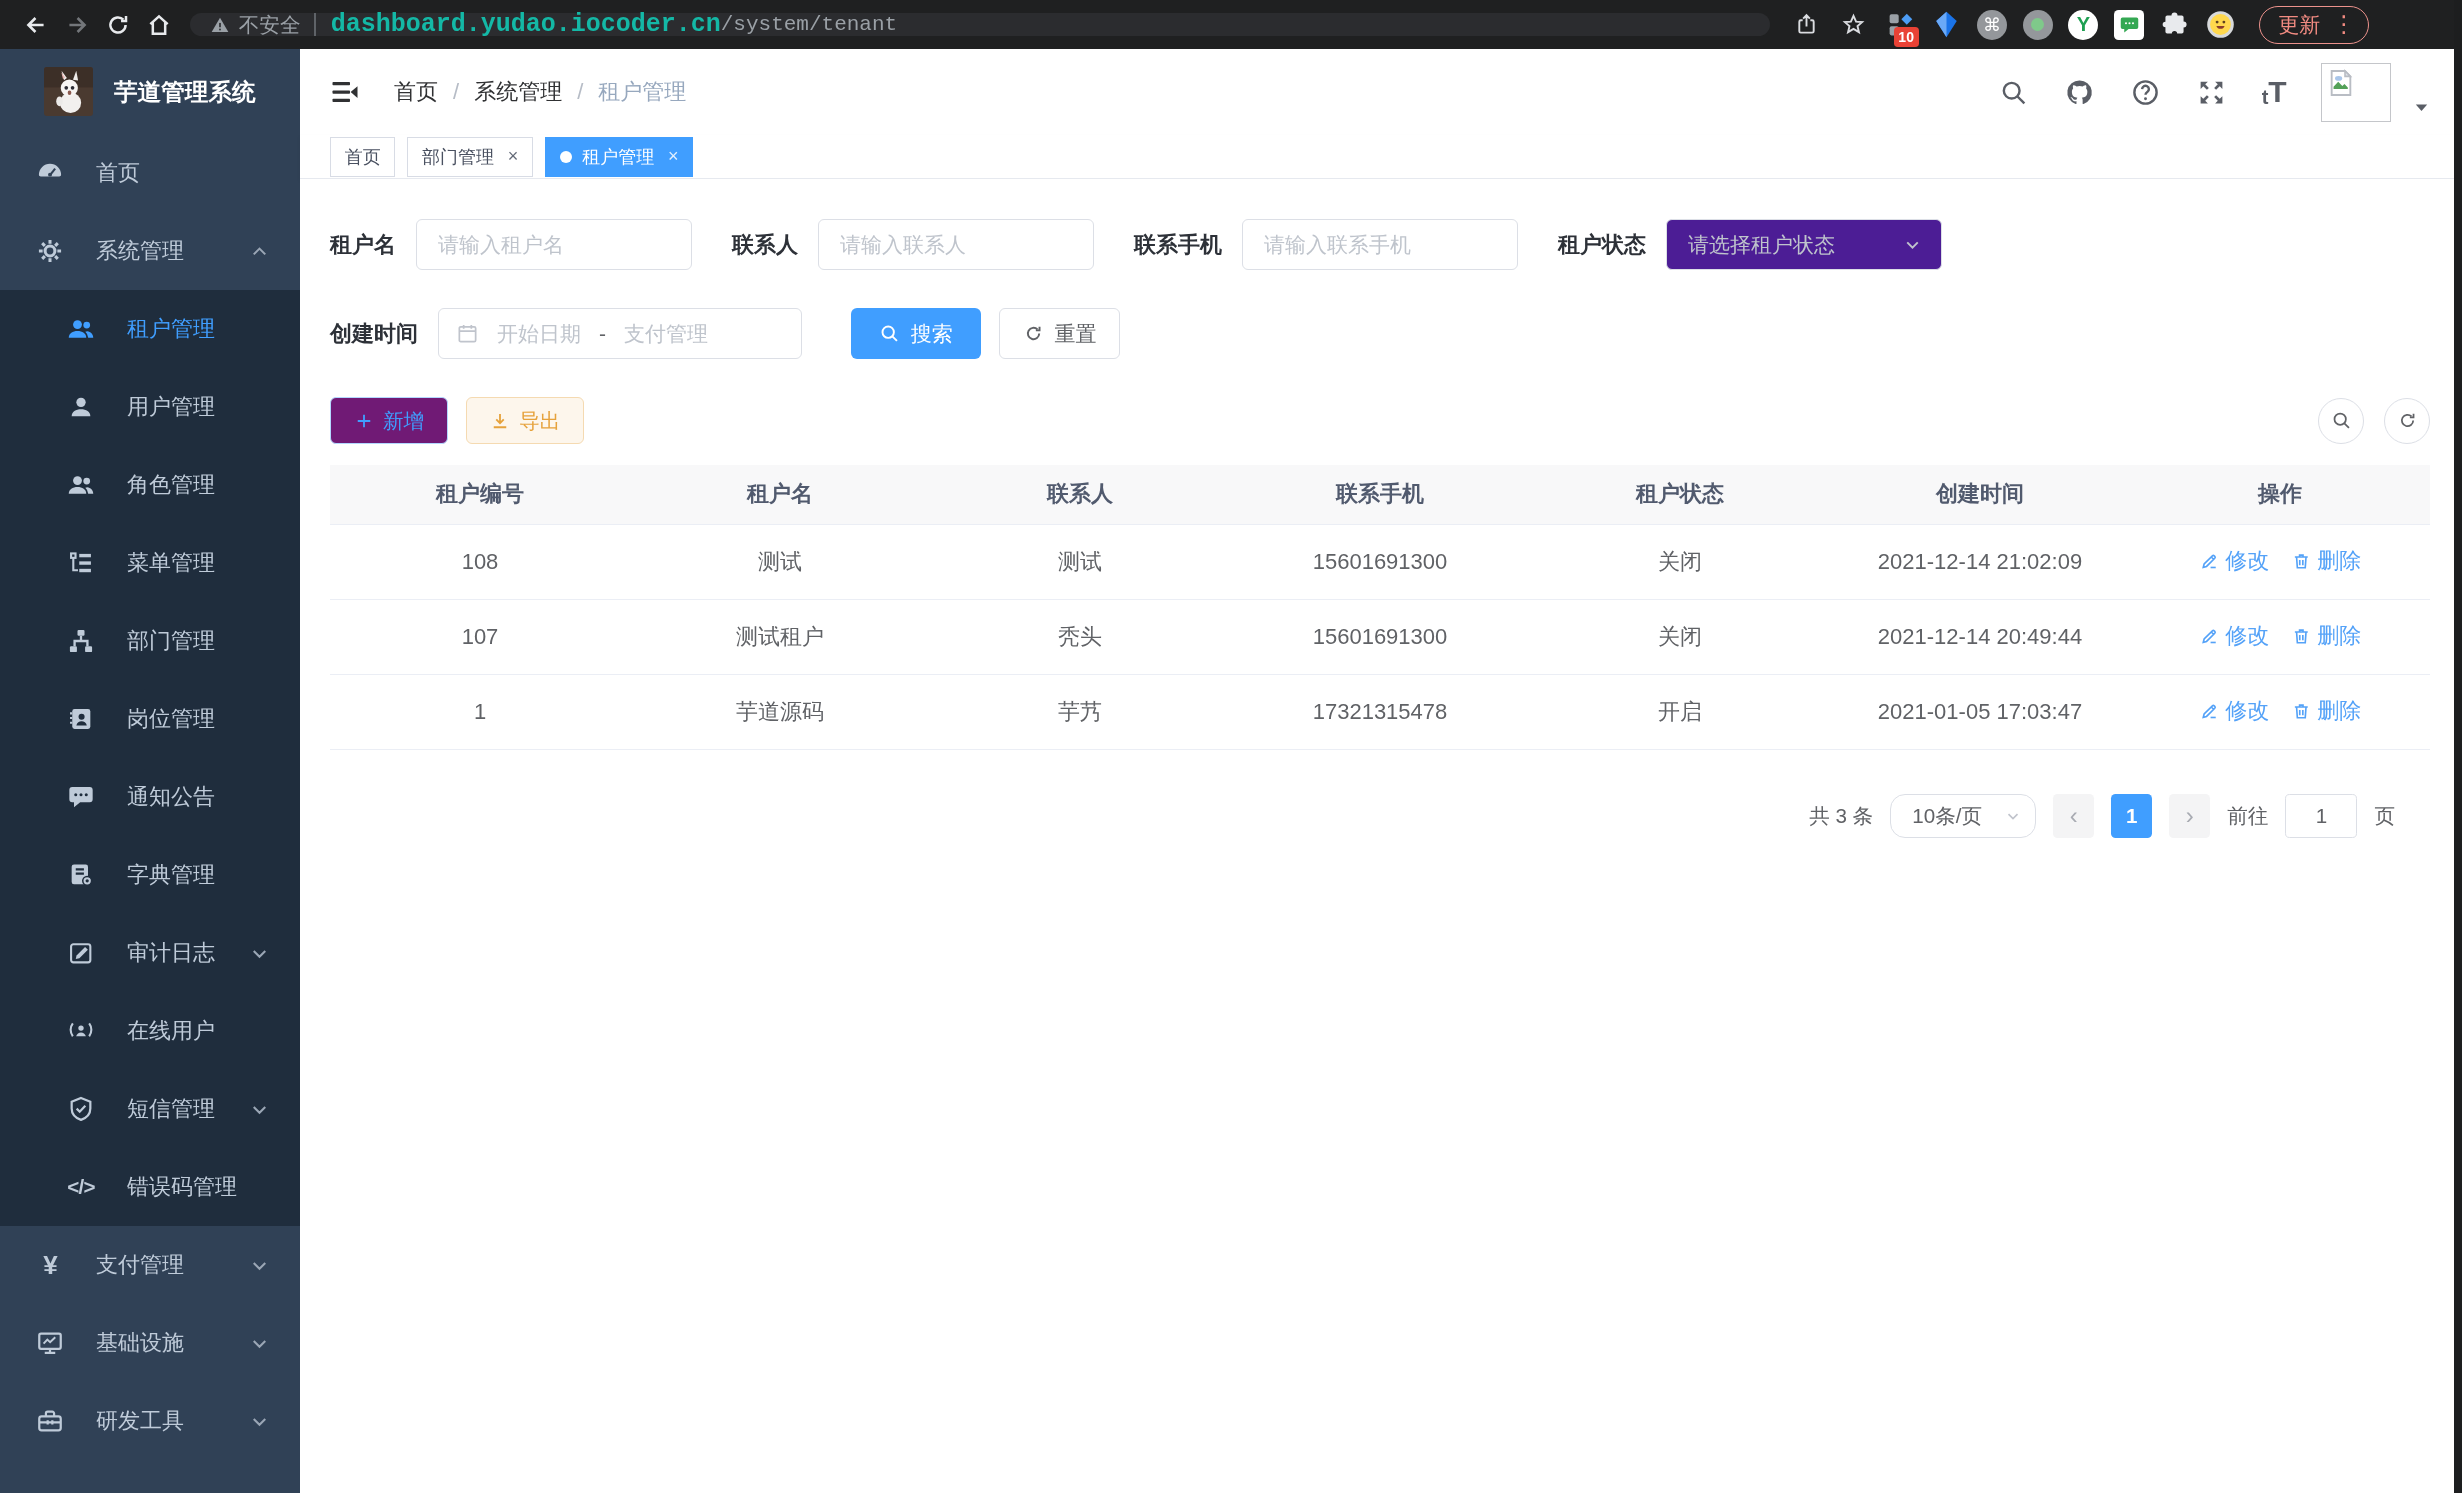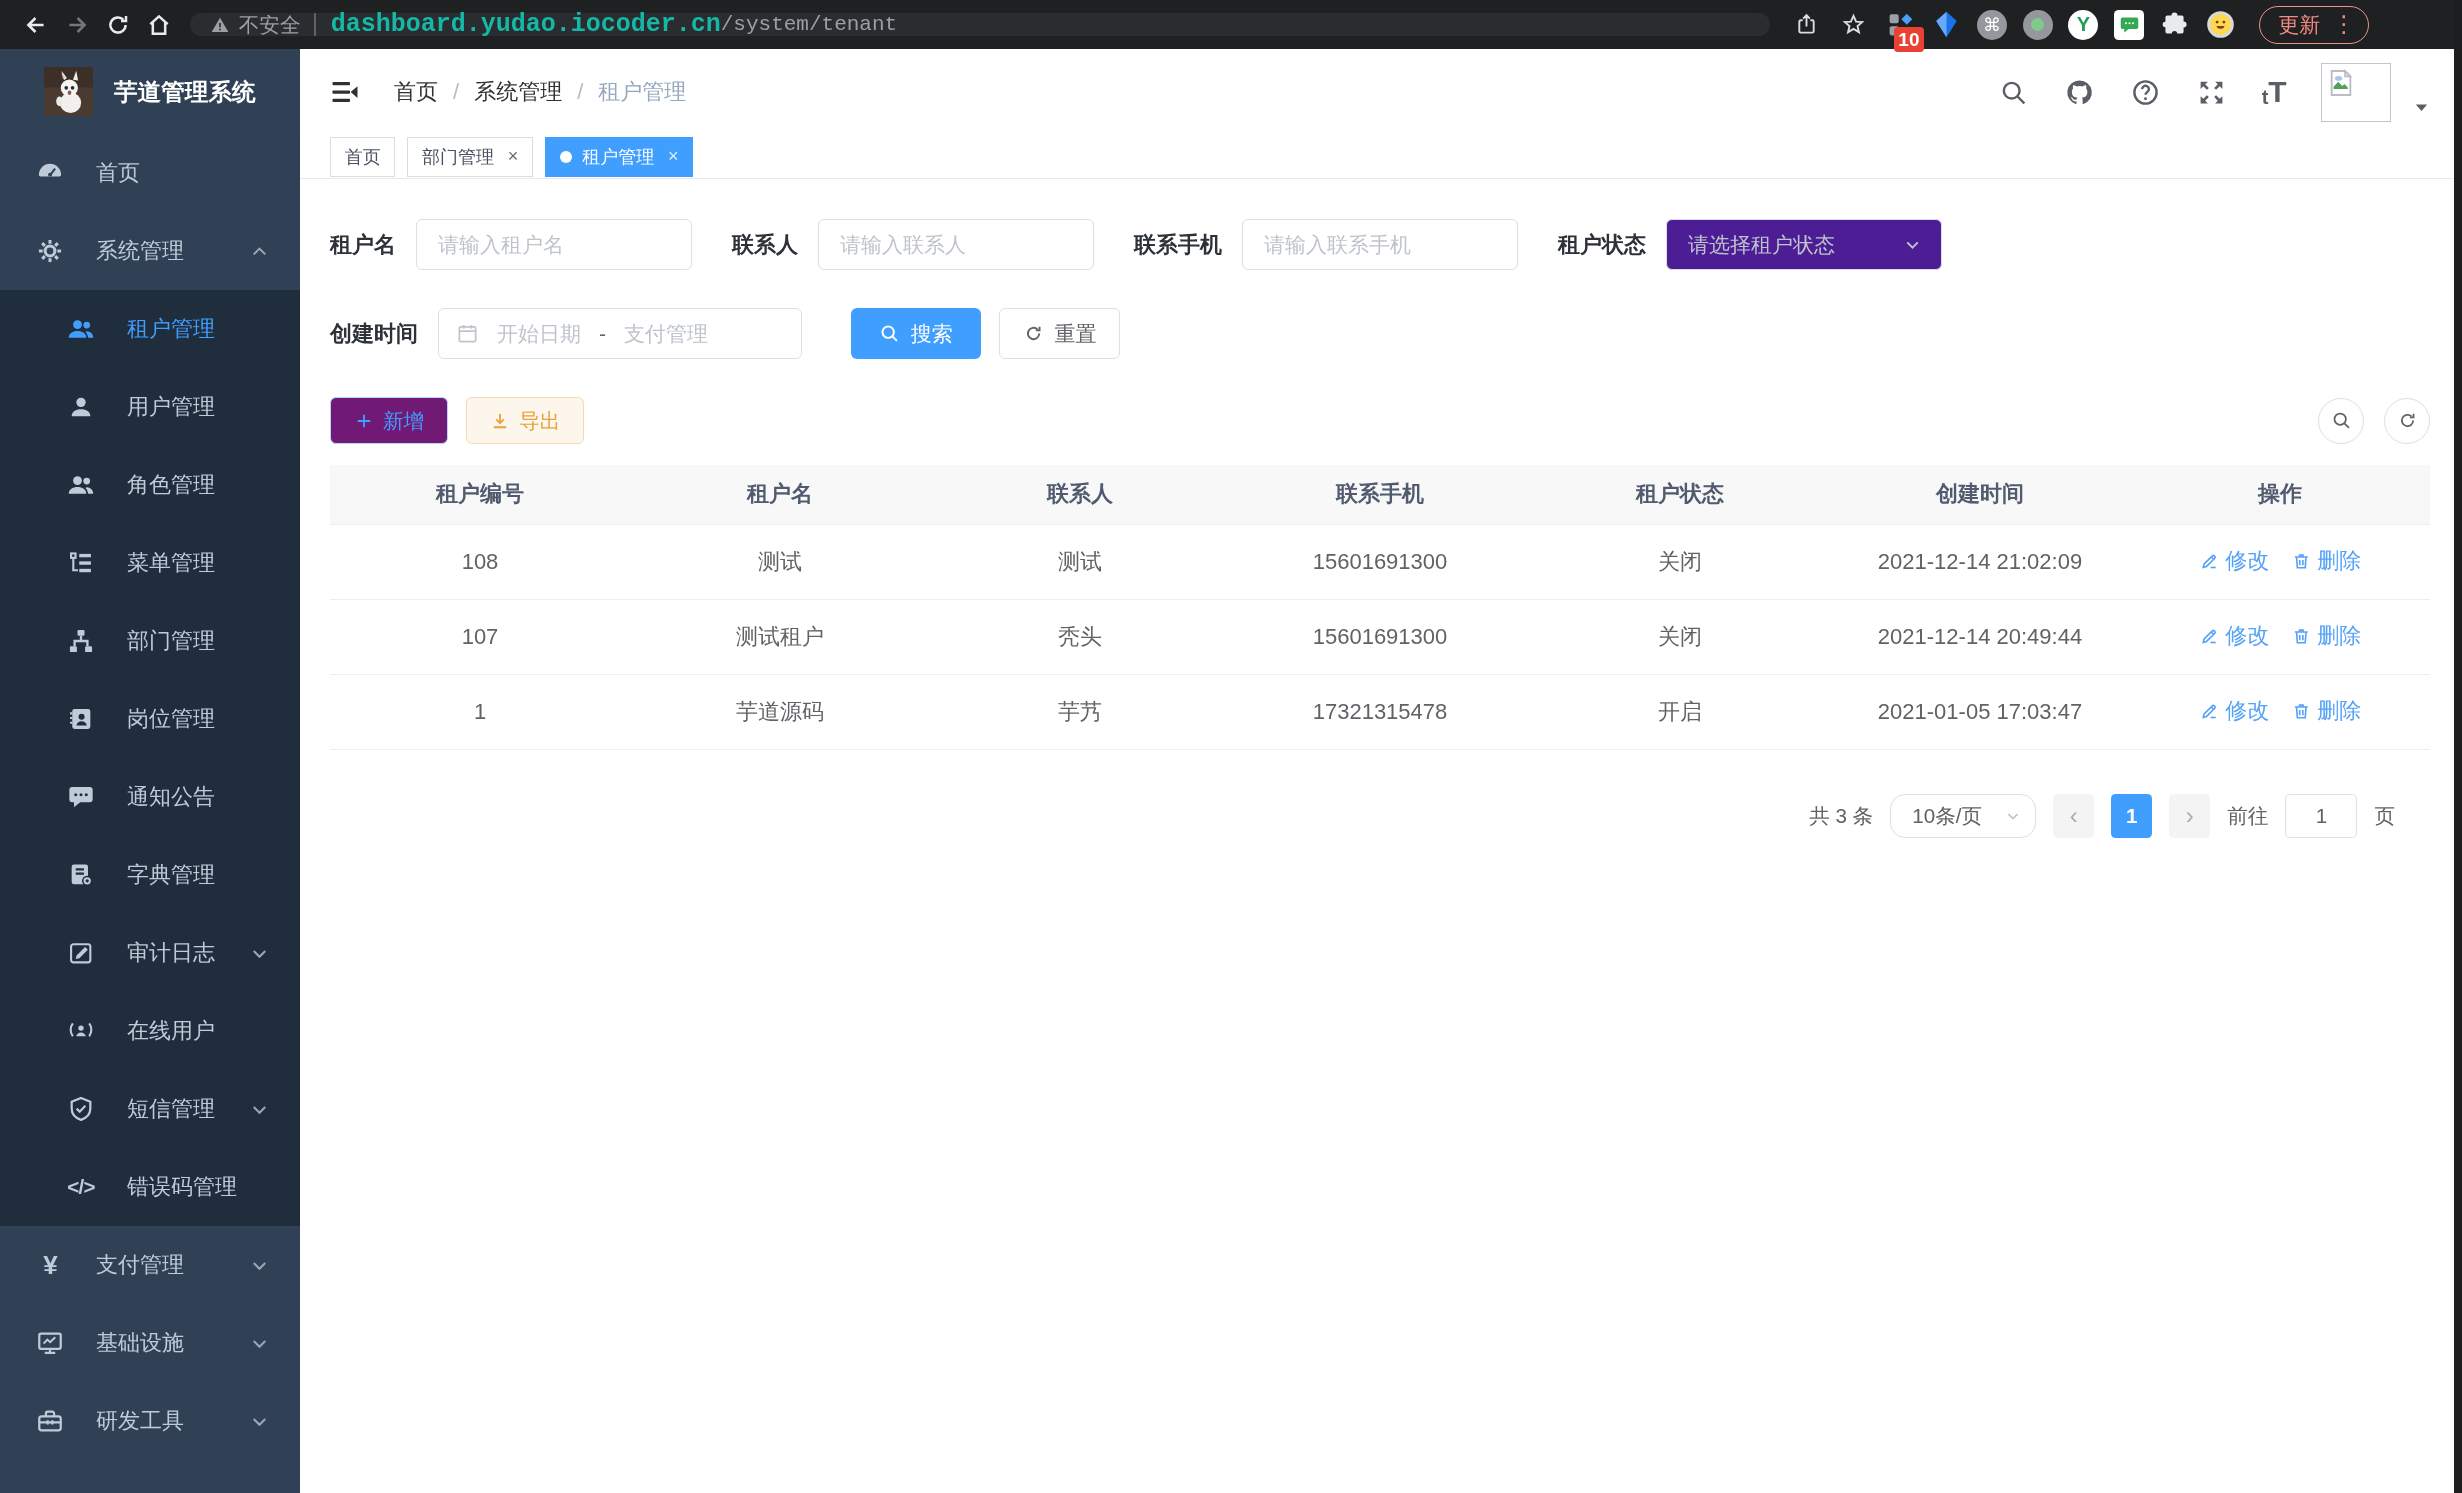--- a/index.html
+++ b/index.html
@@ -14,21 +14,21 @@
   .warn-icon svg { width:20px; height:20px; color:#9aa0a6; display:block; }
   .security-label { color:#9aa0a6; font-size:20.6px; margin:0 13.7px 0 9px; }
   .url-sep { width:1.5px; height:23px; background:#5f6368; margin-right:15px; }
   .url-host { color:#14b8a6; font-size:25px; font-weight:600; }
   .url-path { color:#9aa0a6; font-size:21px; }
   .chrome-actions { display:flex; align-items:center; margin-left:18px; gap:10.7px; }
   .chrome-actions .act { width:37px; height:37px; display:flex; align-items:center; justify-content:center; color:#dadce0; }
   .chrome-actions .act svg { width:23px; height:23px; }
   .ext { width:35px; height:35px; display:flex; align-items:center; justify-content:center; position:relative; flex:0 0 auto; }
   .ext svg { width:29px; height:29px; display:block; }
-  .ext .badge { position:absolute; left:10.7px; top:20px; background:#e94235; color:#fff; font-size:19px; line-height:1; padding:3px 4.6px; border-radius:3.8px; font-weight:700; }
+  .ext .badge { position:absolute; left:10.7px; top:20px; background:#e94235; color:#fff; font-size:14px; line-height:1; padding:3px 4.6px; border-radius:3.8px; font-weight:700; }
   .ext-circle { width:30px; height:30px; border-radius:50%; background:#94979b; color:#fff; display:flex; align-items:center; justify-content:center; font-size:18px; }
   .ext-circle.white { background:#fff; color:#1ea052; font-weight:700; font-size:20px; }
   .ext-circle .inner-dot { width:13.7px; height:13.7px; border-radius:50%; background:#7fc98a; }
   .ext-square { width:30px; height:30px; border-radius:4.6px; background:#fff; display:flex; align-items:center; justify-content:center; }
   .ext-square svg { width:21px; height:21px; }
   .update-pill { height:38px; border:1.5px solid #ec928c; border-radius:20px; color:#f28b82; font-size:21px; display:flex; align-items:center; padding:0 7.6px 0 18px; margin-left:10.7px; gap:7.6px; }
   .kebab { color:#f28b82; font-size:23px; letter-spacing:0; line-height:1; padding:0 4.6px; }
 
   
   .app { display:flex; height:1445px; position:relative; }

